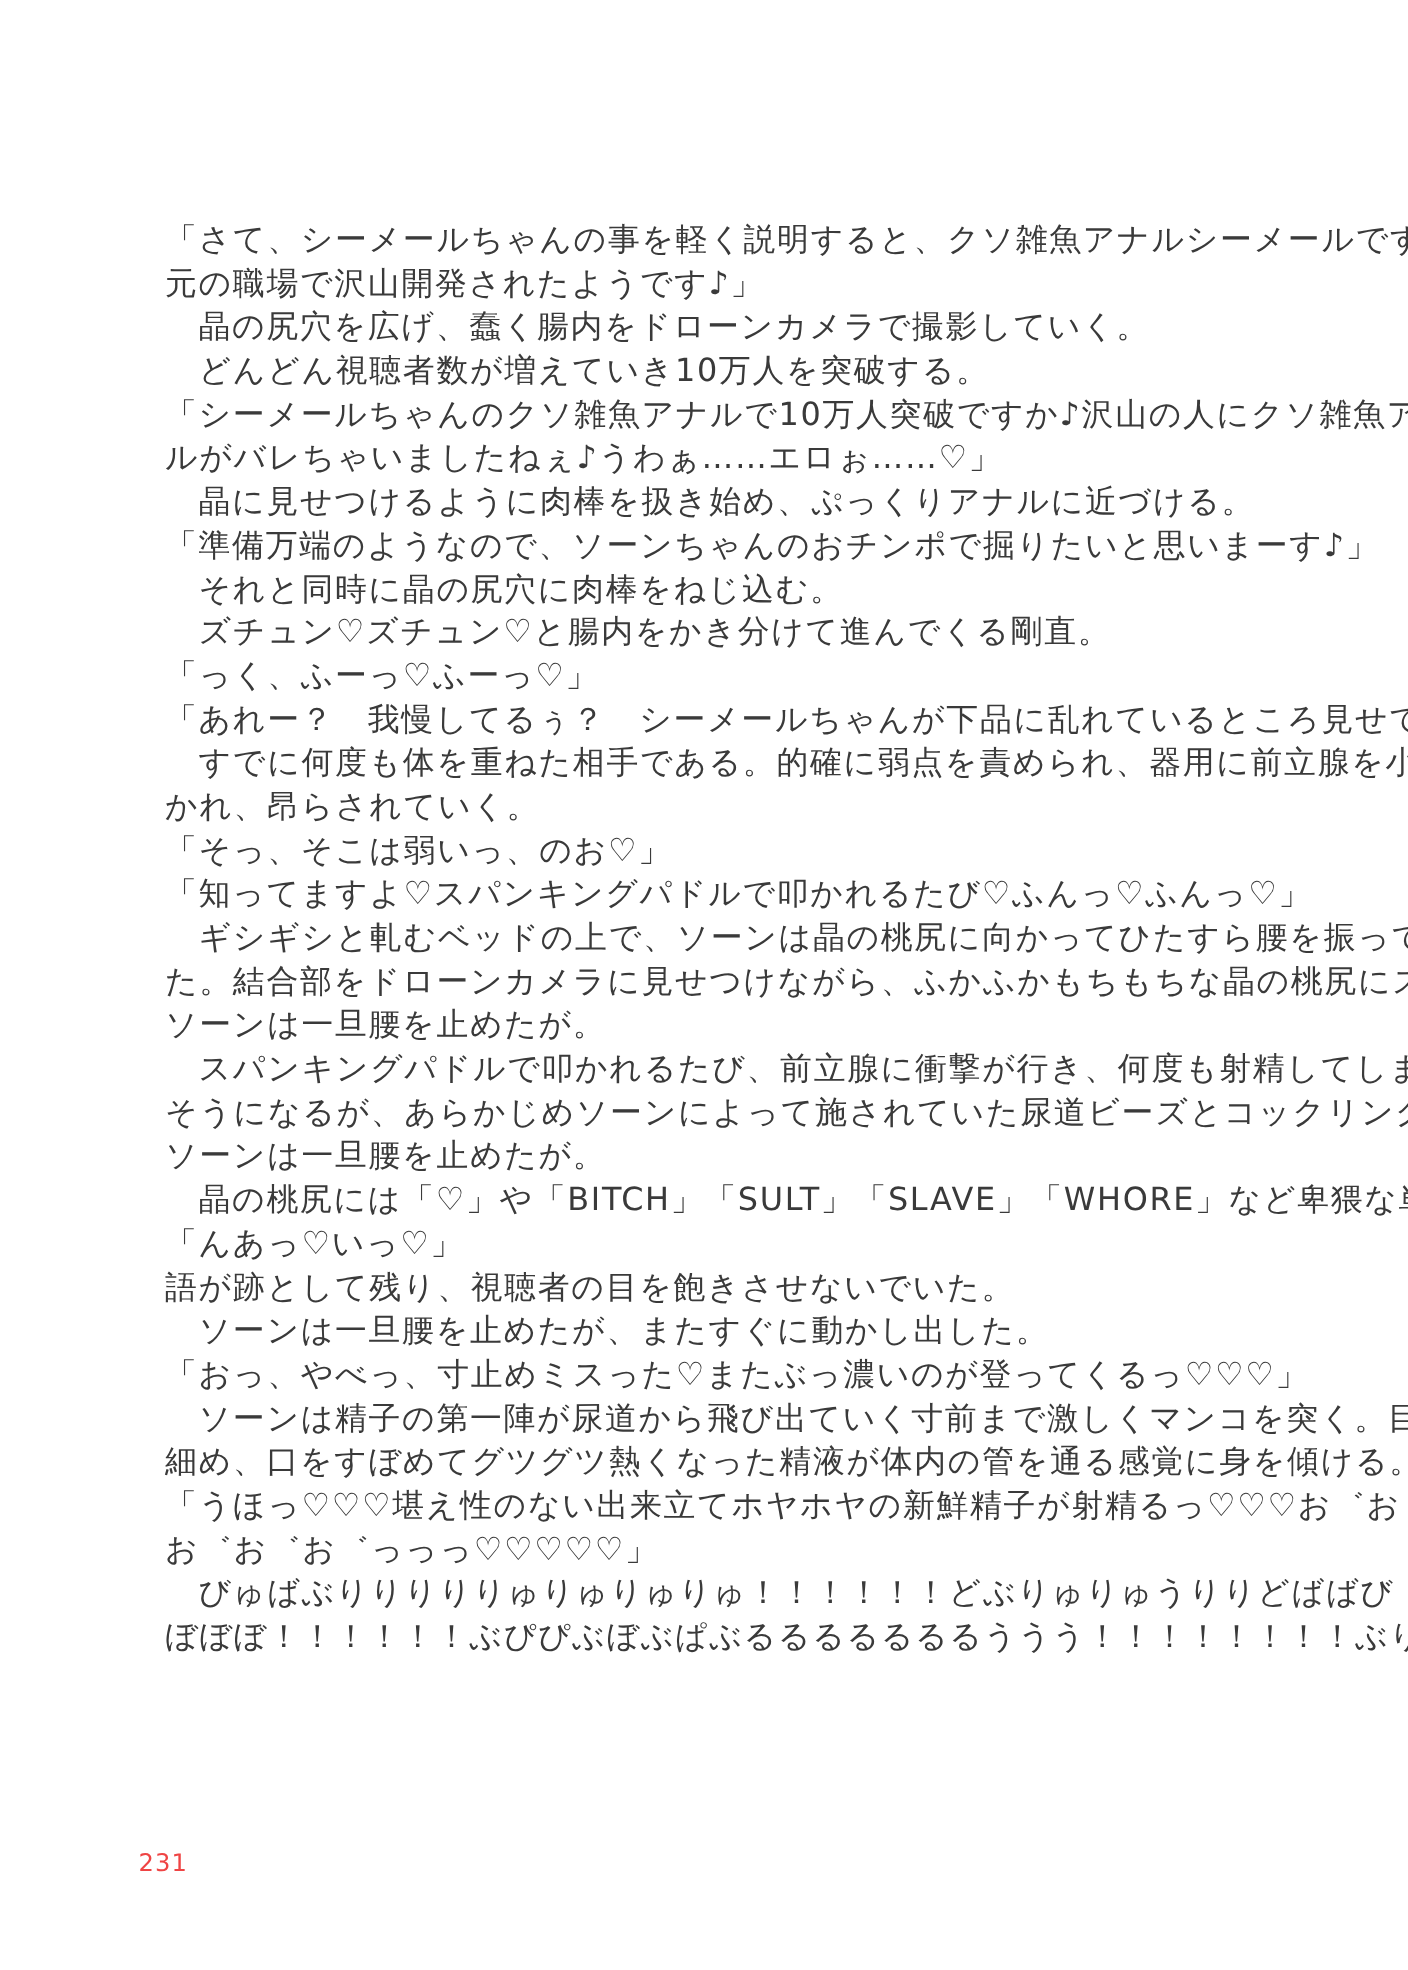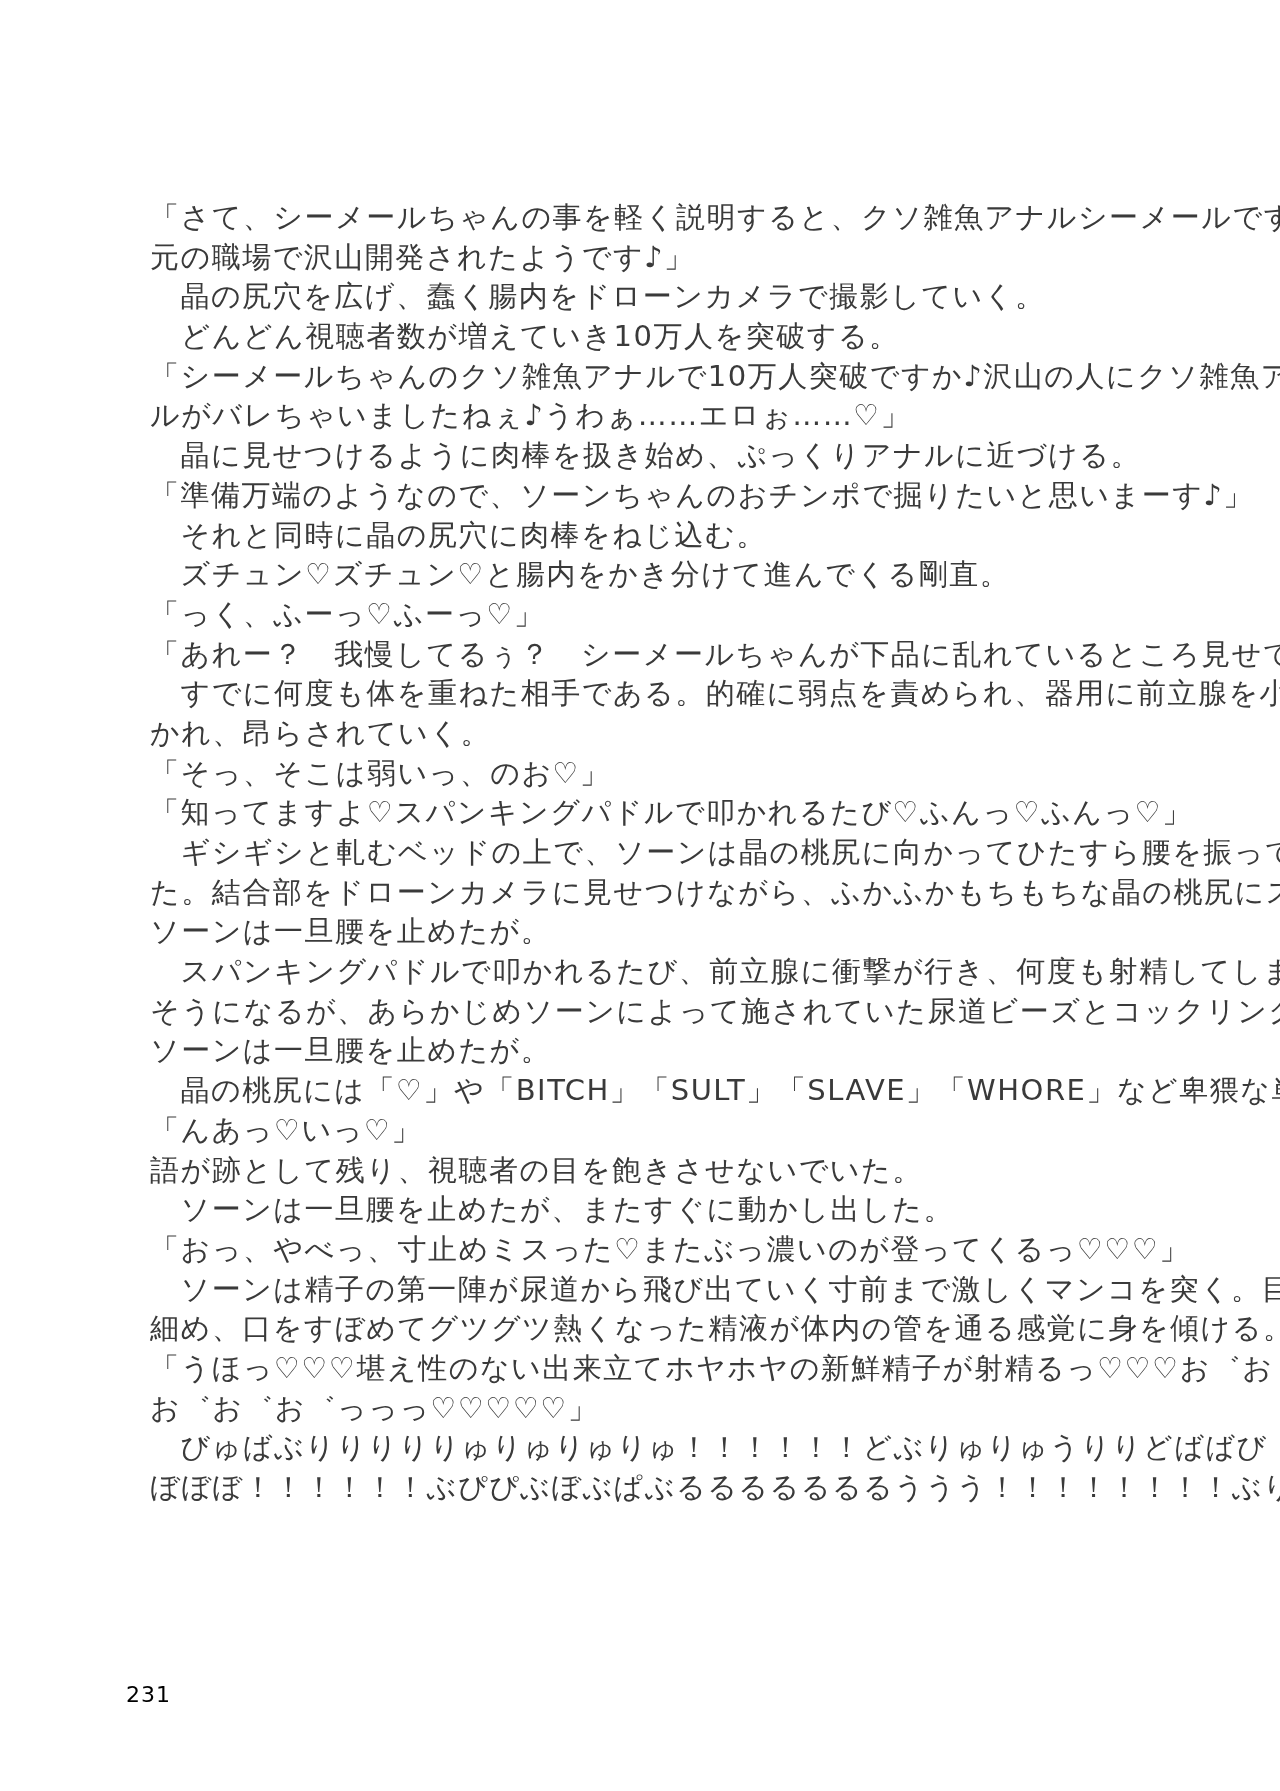--- a/index.html
+++ b/index.html
@@ -33,21 +33,21 @@
   .text-line {
     white-space: pre;
     height: 39.7px;
   }
   .page-number {
     position: absolute;
     left: 126px;
     top: 1682px;
     font-size: 22px;
     letter-spacing: 1px;
-    color: #000000;
+    color: #ef4444;
   }
 </style>
 </head>
 <body>
 
 <div class="page">
   <div class="text-block">
       <div class="text-line">「さて、シーメールちゃんの事を軽く説明すると、クソ雑魚アナルシーメールです。</div>
       <div class="text-line">元の職場で沢山開発されたようです♪」</div>
       <div class="text-line">　晶の尻穴を広げ、蠢く腸内をドローンカメラで撮影していく。</div>

